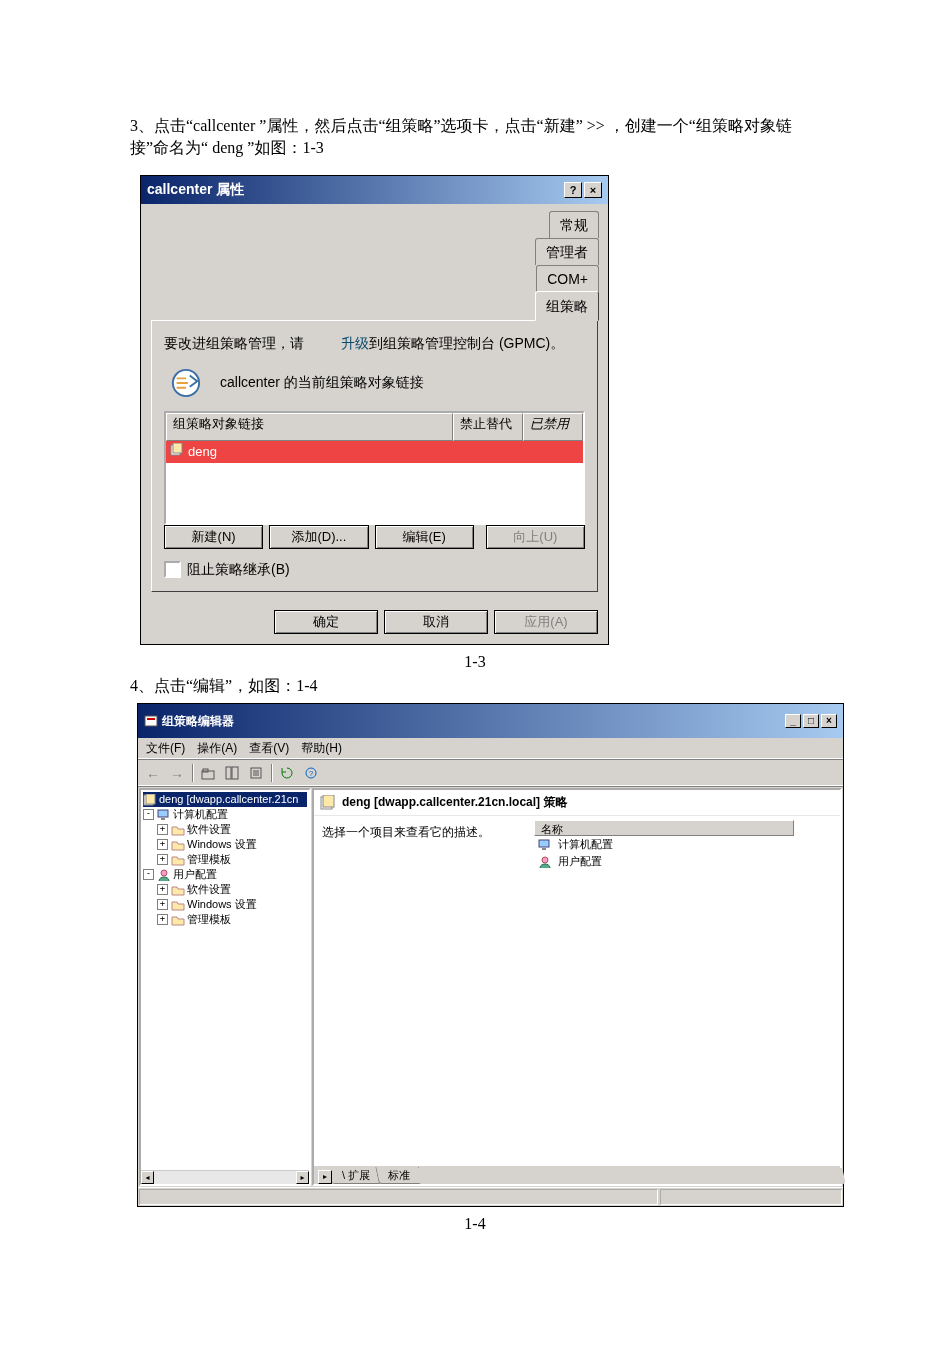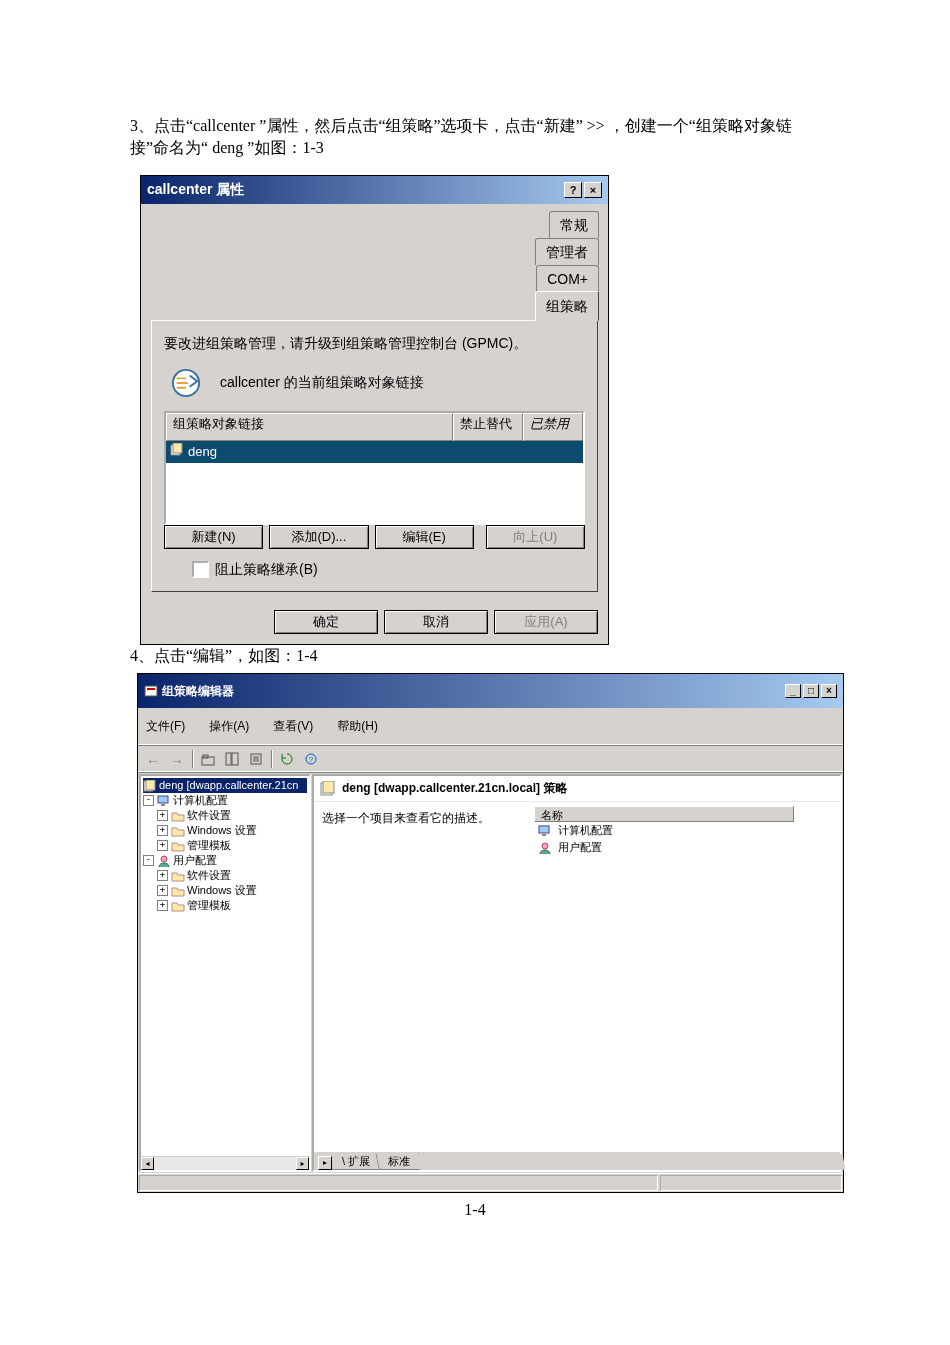--- a/index.html
+++ b/index.html
@@ -96,21 +96,21 @@
     border-right-color:#404040;
     border-bottom-color:#404040;
     padding: 14px 12px 12px 12px;
     margin-top: -1px;
     position: relative;
     z-index: 0;
   }
   .panel-text {
     font-size: 14px;
   }
-  .red { color: #000000; }
+  .red { color: #0c4a6e; margin-left: 37px; }
   .iconrow {
     display: flex;
     align-items: center;
     gap: 18px;
     margin: 14px 0 12px 6px;
   }
   .gp-icon {
     width: 32px; height: 32px;
     display: flex; align-items: center; justify-content: center;
   }
@@ -135,21 +135,21 @@
     box-sizing: border-box;
     height: 28px;
     line-height: 16px;
   }
   .hdr-col1 { flex: 1; }
   .hdr-col2 { width: 70px; }
   .hdr-col3 { width: 60px; font-style: italic; }
   .listrow {
     display: flex;
     align-items: center;
-    background: #0c4a6e;
+    background: #ef4444;
     color: #fff;
     font-size: 13px;
     padding: 2px 4px;
     height: 18px;
   }
   .listrow .cell1 { flex: 1; display:flex; align-items:center; gap:4px;}
   .listrow .cell2 { width: 70px; }
   .listrow .cell3 { width: 60px; }
   .gp-small-icon svg { width:14px; height:14px; }
 
@@ -175,21 +175,20 @@
     line-height: 22px;
     box-sizing: border-box;
   }
   .winbtn.disabled { color: #808080; }
   .checkbox-row {
     display: flex;
     align-items: center;
     gap: 6px;
     margin-top: 12px;
     font-size: 14px;
-    margin-left: 28px;
   }
   .checkbox {
     width: 13px; height: 13px;
     border: 2px inset #fff;
     background: #fff;
   }
   .dlg1-footer {
     display: flex;
     justify-content: flex-end;
     gap: 6px;
@@ -217,22 +216,22 @@
     font-weight: bold;
     padding: 8px 6px;
     display: flex;
     align-items: center;
     height: 18px;
   }
   .win2-title .spacer { flex: 1; }
   .win2 .titlebar-btn { width:16px; height:14px; font-size:10px; line-height:12px;}
   .menubar {
     display: flex;
-    gap: 24px;
-    padding: 10px 8px;
+    gap: 12px;
+    padding: 2px 8px;
     font-size: 12px;
     border-bottom: 1px solid #808080;
     box-shadow: inset 0 -1px 0 #fff;
   }
   .toolbar {
     display: flex;
     align-items: center;
     gap: 2px;
     padding: 2px 4px;
     border-bottom: 1px solid #808080;
@@ -476,20 +475,21 @@
         </div>
       </div>
     </div>
     <div class="dlg1-footer">
       <div class="winbtn">确定</div>
       <div class="winbtn">取消</div>
       <div class="winbtn disabled">应用(A)</div>
     </div>
   </div>
 
+  <div class="figlabel">1-3</div>
 
   <div class="para">4、点击“编辑”，如图：1-4</div>
 
   <div class="win2">
     <div class="win2-title">
       <span style="display:inline-flex;width:14px;height:14px;margin-right:4px;">
         <svg viewBox="0 0 14 14">
             <rect x="1" y="2" width="12" height="10" fill="#fff" stroke="#555"></rect>
             <rect x="3" y="4" width="8" height="2" fill="#c00"></rect>
           </svg>

